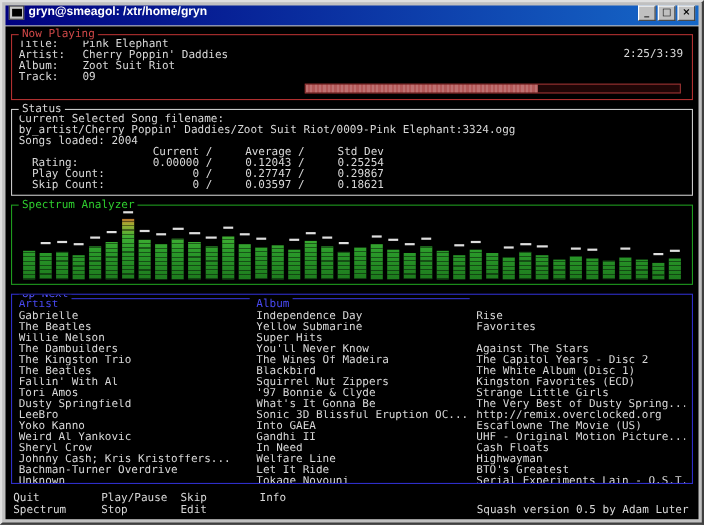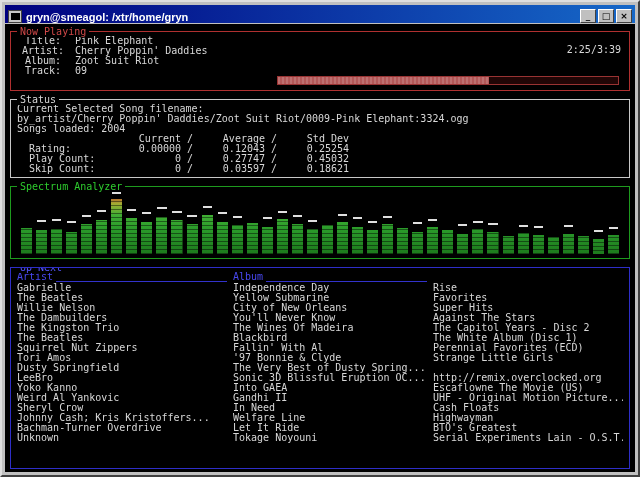--- a/index.html
+++ b/index.html
@@ -5,35 +5,35 @@
   :root{
     --accent-red:#b03030; --accent-red-bright:#d04848;
     --accent-green:#1e9a1e; --accent-green-bright:#2ecc2e;
     --accent-blue:#2e2ec8; --accent-blue-bright:#5656ff;
     --text:#d8d8d8; --progress-fill:#b35959;
     --titlebar-left:#00007f; --titlebar-right:#1668c8;
   }
   *{box-sizing:border-box;margin:0;padding:0}
   body{width:640px;height:477px;overflow:hidden;background:#000;font-family:"Liberation Sans",sans-serif}
   .window{width:640px;height:477px;background:#c0c0c0;border:2px solid;border-color:#dfdfdf #404040 #404040 #dfdfdf;padding:3px;display:flex;flex-direction:column}
-  .titlebar{height:18px;flex:0 0 18px;background:linear-gradient(90deg,var(--titlebar-left),var(--titlebar-right));display:flex;align-items:flex-end;gap:4px;padding:0 3px;color:#fff;font-size:11px;font-weight:bold}
+  .titlebar{height:18px;flex:0 0 18px;background:linear-gradient(90deg,var(--titlebar-left),var(--titlebar-right));display:flex;align-items:flex-start;gap:4px;padding:0 3px;color:#fff;font-size:11px;font-weight:bold}
   .tb-icon{width:14px;height:13px;flex:0 0 14px;background:linear-gradient(#000,#000) 2px 2px/9px 7px no-repeat,#c8c8c8;border:1px solid #404040}
   .tb-title{flex:1;overflow:hidden;white-space:nowrap}
   .tb-buttons{display:flex;gap:2px}
   .tb-btn{width:16px;height:14px;background:#c0c0c0;border:1px solid;border-color:#fff #404040 #404040 #fff;font:bold 9px "DejaVu Sans",sans-serif;color:#000;line-height:10px;text-align:center;padding:0;cursor:default}
   .terminal{flex:1;margin-top:1px;background:#000;padding:4px 3px 3px;font-family:"DejaVu Sans Mono",monospace;font-size:10px;color:var(--text);display:flex;flex-direction:column;overflow:hidden;min-height:0}
   .panel{position:relative;border:1px solid;margin:3px 2px 0;padding:4px 6px 3px}
   .panel + .panel{margin-top:8px}
   .panel-label{position:absolute;top:-6px;left:6px;background:#000;padding:0 3px;font-size:10px;line-height:11px;white-space:nowrap}
 
   
   .np{border-color:var(--accent-red);height:60px;flex:0 0 auto}
   .np .panel-label{color:var(--accent-red-bright)}
   .np-fields{display:grid;grid-template-columns:52px auto;column-gap:6px;line-height:10px}
-  .np-label{text-align:center;white-space:pre}
+  .np-label{text-align:left;white-space:pre}
   .np-value{white-space:pre}
   .np-time{position:absolute;top:13px;right:8px;line-height:10px}
   .progress{position:absolute;left:266px;right:10px;bottom:5px;height:9px;border:1px solid #993333;background:#200606}
   .progress-fill{height:100%;background:var(--progress-fill);background-image:repeating-linear-gradient(90deg,rgba(255,255,255,.14) 0 2px,transparent 2px 4px)}
 
   
   .status{border-color:#c8c8c8;flex:0 0 auto}
   .status .panel-label{color:var(--text)}
   .status .line{line-height:10px;white-space:pre}
   .stats-grid{display:grid;grid-template-columns:88px 76px 18px 66px 18px 66px;line-height:10px}
@@ -50,21 +50,21 @@
   .bar-fill{position:absolute;left:1px;right:1px;bottom:0;background-image:
       repeating-linear-gradient(to top,rgba(0,0,0,.45) 0 1px,transparent 1px 4px),
       linear-gradient(to top,#1d7a1d 0%,#2a9a2a 40%,#3fae33 62%,#a2ae33 80%,#c2552a 92%,#cc3030 100%);
     background-size:100% 62px,100% 62px;background-position:bottom,bottom;background-repeat:no-repeat,no-repeat}
   .bar-peak{position:absolute;left:15%;right:15%;height:2px;background:#dedede}
 
   
   .upnext{border-color:var(--accent-blue);flex:1;min-height:0;overflow:hidden;padding-top:3px}
   .upnext .panel-label{color:var(--accent-blue-bright)}
   .un-header{display:grid;grid-template-columns:216px 200px 1fr;line-height:11px;margin-bottom:1px}
-  .un-hcell{display:flex;align-items:flex-end;overflow:hidden}
+  .un-hcell{display:flex;align-items:flex-start;overflow:hidden}
   .un-hword{color:#4848f0;white-space:pre}
   .un-hfill{flex:1;border-top:1px solid #3232cc;margin:0 6px 0 3px;height:0}
   .un-row{display:grid;grid-template-columns:216px 200px 1fr;line-height:10px}
   .un-cell{white-space:pre;overflow:hidden}
 
   
   .menu{position:relative;margin:7px 4px 0;flex:0 0 auto}
   .menu-row{display:grid;grid-template-columns:80px 72px 72px auto;justify-items:start;line-height:11px}
   .menu-item{white-space:pre}
   .footer{position:absolute;right:2px;bottom:0;line-height:11px;white-space:pre}
@@ -119,21 +119,21 @@
           <span class="sc sc1">0.00000</span>
           <span class="sc sc2">/</span>
           <span class="sc sc3">0.12043</span>
           <span class="sc sc4">/</span>
           <span class="sc sc5">0.25254</span>
           <span class="sc sc0">Play Count:</span>
           <span class="sc sc1">0</span>
           <span class="sc sc2">/</span>
           <span class="sc sc3">0.27747</span>
           <span class="sc sc4">/</span>
-          <span class="sc sc5">0.45032</span>
+          <span class="sc sc5">0.29867</span>
           <span class="sc sc0">Skip Count:</span>
           <span class="sc sc1">0</span>
           <span class="sc sc2">/</span>
           <span class="sc sc3">0.03597</span>
           <span class="sc sc4">/</span>
           <span class="sc sc5">0.18621</span>
         </div>
     </div>
 
     <div class="panel spectrum">
@@ -312,50 +312,50 @@
             <span class="un-cell">Independence Day</span>
             <span class="un-cell">Rise</span>
           </div>
           <div class="un-row">
             <span class="un-cell">The Beatles</span>
             <span class="un-cell">Yellow Submarine</span>
             <span class="un-cell">Favorites</span>
           </div>
           <div class="un-row">
             <span class="un-cell">Willie Nelson</span>
-            <span class="un-cell">City of New Orleans</span>
             <span class="un-cell">Super Hits</span>
           </div>
           <div class="un-row">
             <span class="un-cell">The Dambuilders</span>
             <span class="un-cell">You'll Never Know</span>
             <span class="un-cell">Against The Stars</span>
           </div>
           <div class="un-row">
             <span class="un-cell">The Kingston Trio</span>
             <span class="un-cell">The Wines Of Madeira</span>
             <span class="un-cell">The Capitol Years - Disc 2</span>
           </div>
           <div class="un-row">
             <span class="un-cell">The Beatles</span>
             <span class="un-cell">Blackbird</span>
             <span class="un-cell">The White Album (Disc 1)</span>
           </div>
           <div class="un-row">
+            <span class="un-cell">Fallin' With Al</span>
             <span class="un-cell">Squirrel Nut Zippers</span>
-            <span class="un-cell">Fallin' With Al</span>
-            <span class="un-cell">Perennial Favorites (ECD)</span>
+            <span class="un-cell">Kingston Favorites (ECD)</span>
           </div>
           <div class="un-row">
             <span class="un-cell">Tori Amos</span>
             <span class="un-cell">'97 Bonnie &amp; Clyde</span>
             <span class="un-cell">Strange Little Girls</span>
           </div>
           <div class="un-row">
             <span class="un-cell">Dusty Springfield</span>
+            <span class="un-cell">What's It Gonna Be</span>
             <span class="un-cell">The Very Best of Dusty Spring...</span>
           </div>
           <div class="un-row">
             <span class="un-cell">LeeBro</span>
             <span class="un-cell">Sonic 3D Blissful Eruption OC...</span>
             <span class="un-cell">http://remix.overclocked.org</span>
           </div>
           <div class="un-row">
             <span class="un-cell">Yoko Kanno</span>
             <span class="un-cell">Into GAEA</span>
@@ -382,15 +382,29 @@
             <span class="un-cell">BTO's Greatest</span>
           </div>
           <div class="un-row">
             <span class="un-cell">Unknown</span>
             <span class="un-cell">Tokage Noyouni</span>
             <span class="un-cell">Serial Experiments Lain - O.S.T.</span>
           </div>
         </div>
     </div>
 
+    <div class="menu">
+      <div class="menu-row" id="menu-row1">
+          <span class="menu-item">Quit</span>
+          <span class="menu-item">Play/Pause</span>
+          <span class="menu-item">Skip</span>
+          <span class="menu-item">Info</span>
+        </div>
+      <div class="menu-row" id="menu-row2">
+          <span class="menu-item">Spectrum</span>
+          <span class="menu-item">Stop</span>
+          <span class="menu-item">Edit</span>
+        </div>
+      <span class="footer">Squash version 0.5 by Adam Luter</span>
+    </div>
 
   </div>
 </div>
 
 </body></html>

